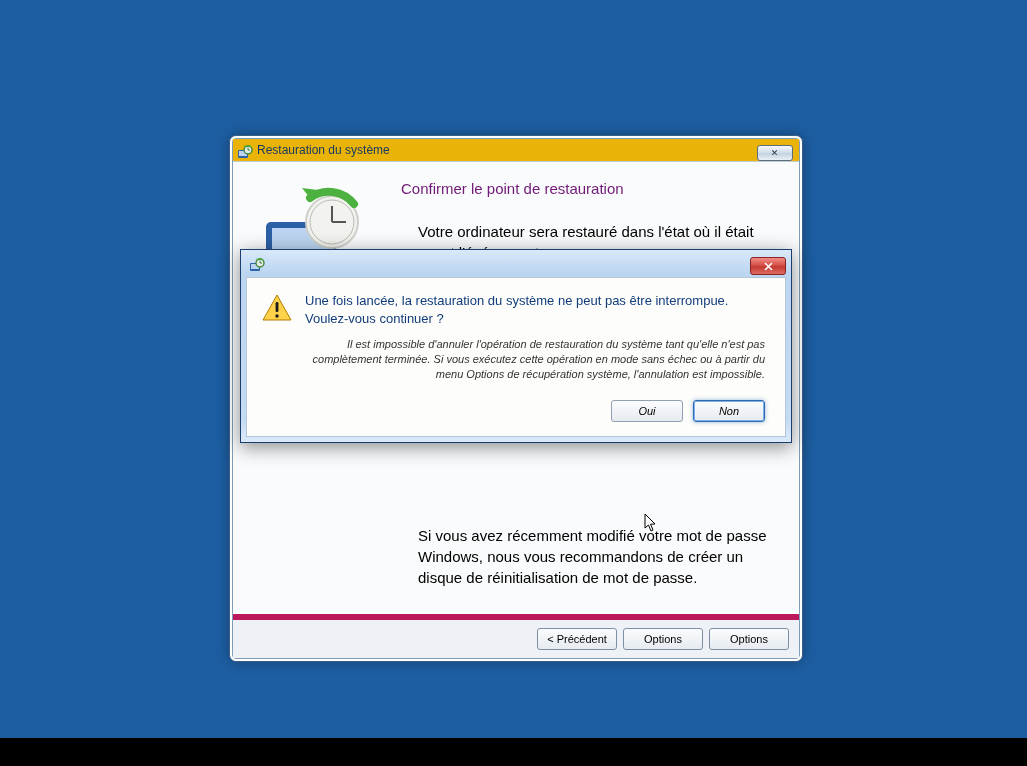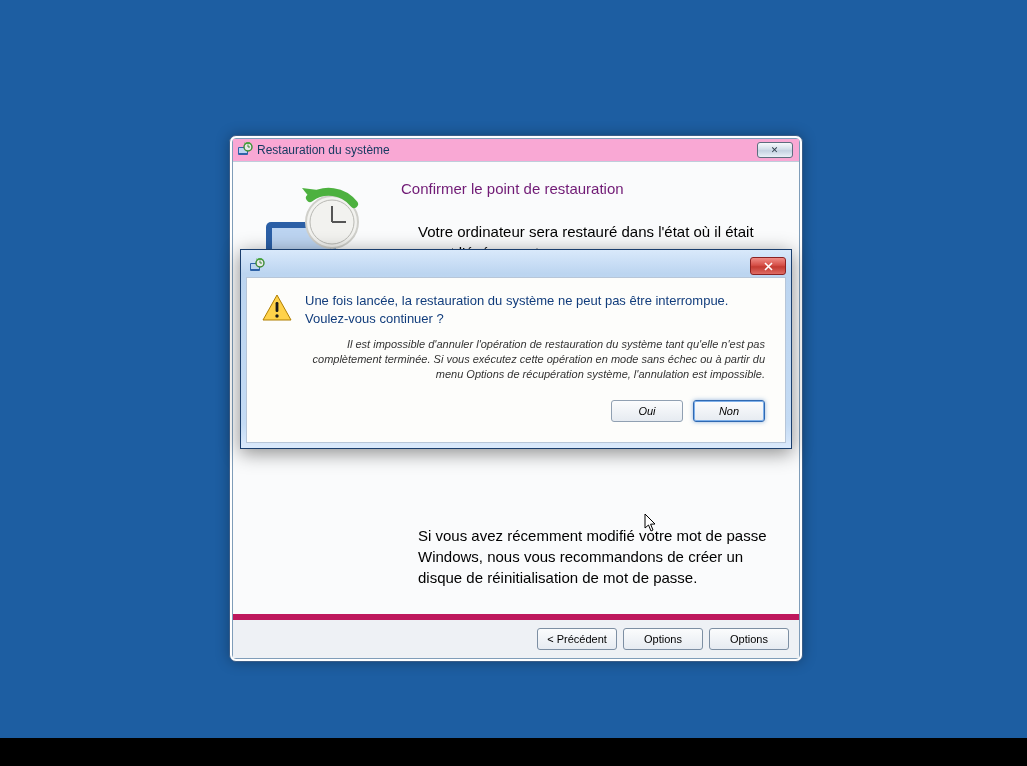--- a/index.html
+++ b/index.html
@@ -31,23 +31,23 @@
   padding:2px;
 }
 .wizard-outer {
   border:1px solid #7f9db9;
   border-radius:4px;
 }
 .wizard-title-bar {
   height:22px;
   line-height:22px;
   display:flex;
-  align-items:center;
+  align-items:flex-end;
   padding:0 6px 0 4px;
-  background:#f9a8d4;
+  background:#eab308;
   border-bottom:1px solid #bfcddb;
   position:relative;
 }
 .wizard-title-bar .title-text {
   font-size:12px;
   color:#173a62;
 }
 .small-restore-icon {
   width:16px;height:16px;
   margin-right:4px;
@@ -144,21 +144,21 @@
   height:16px;
   border:1px solid #8a2222;
   border-radius:3px;
   background:linear-gradient(#f08c86,#d65048 45%,#c33a31 55%,#df6b63);
   display:flex;align-items:center;justify-content:center;
 }
 .dialog-close svg { width:9px;height:9px; }
 .dialog-body {
   background:#fdfdfb;
   border:1px solid #b7c6d8;
-  padding:14px 20px 20px 14px;
+  padding:14px 20px 14px 14px;
 }
 .dialog-content {
   display:flex;
   gap:12px;
 }
 .warn-icon { width:32px;height:32px;flex:none; }
 .warn-icon svg { width:32px;height:32px;display:block; }
 .dialog-text { flex:1; }
 .dialog-heading {
   font-size:13px;

